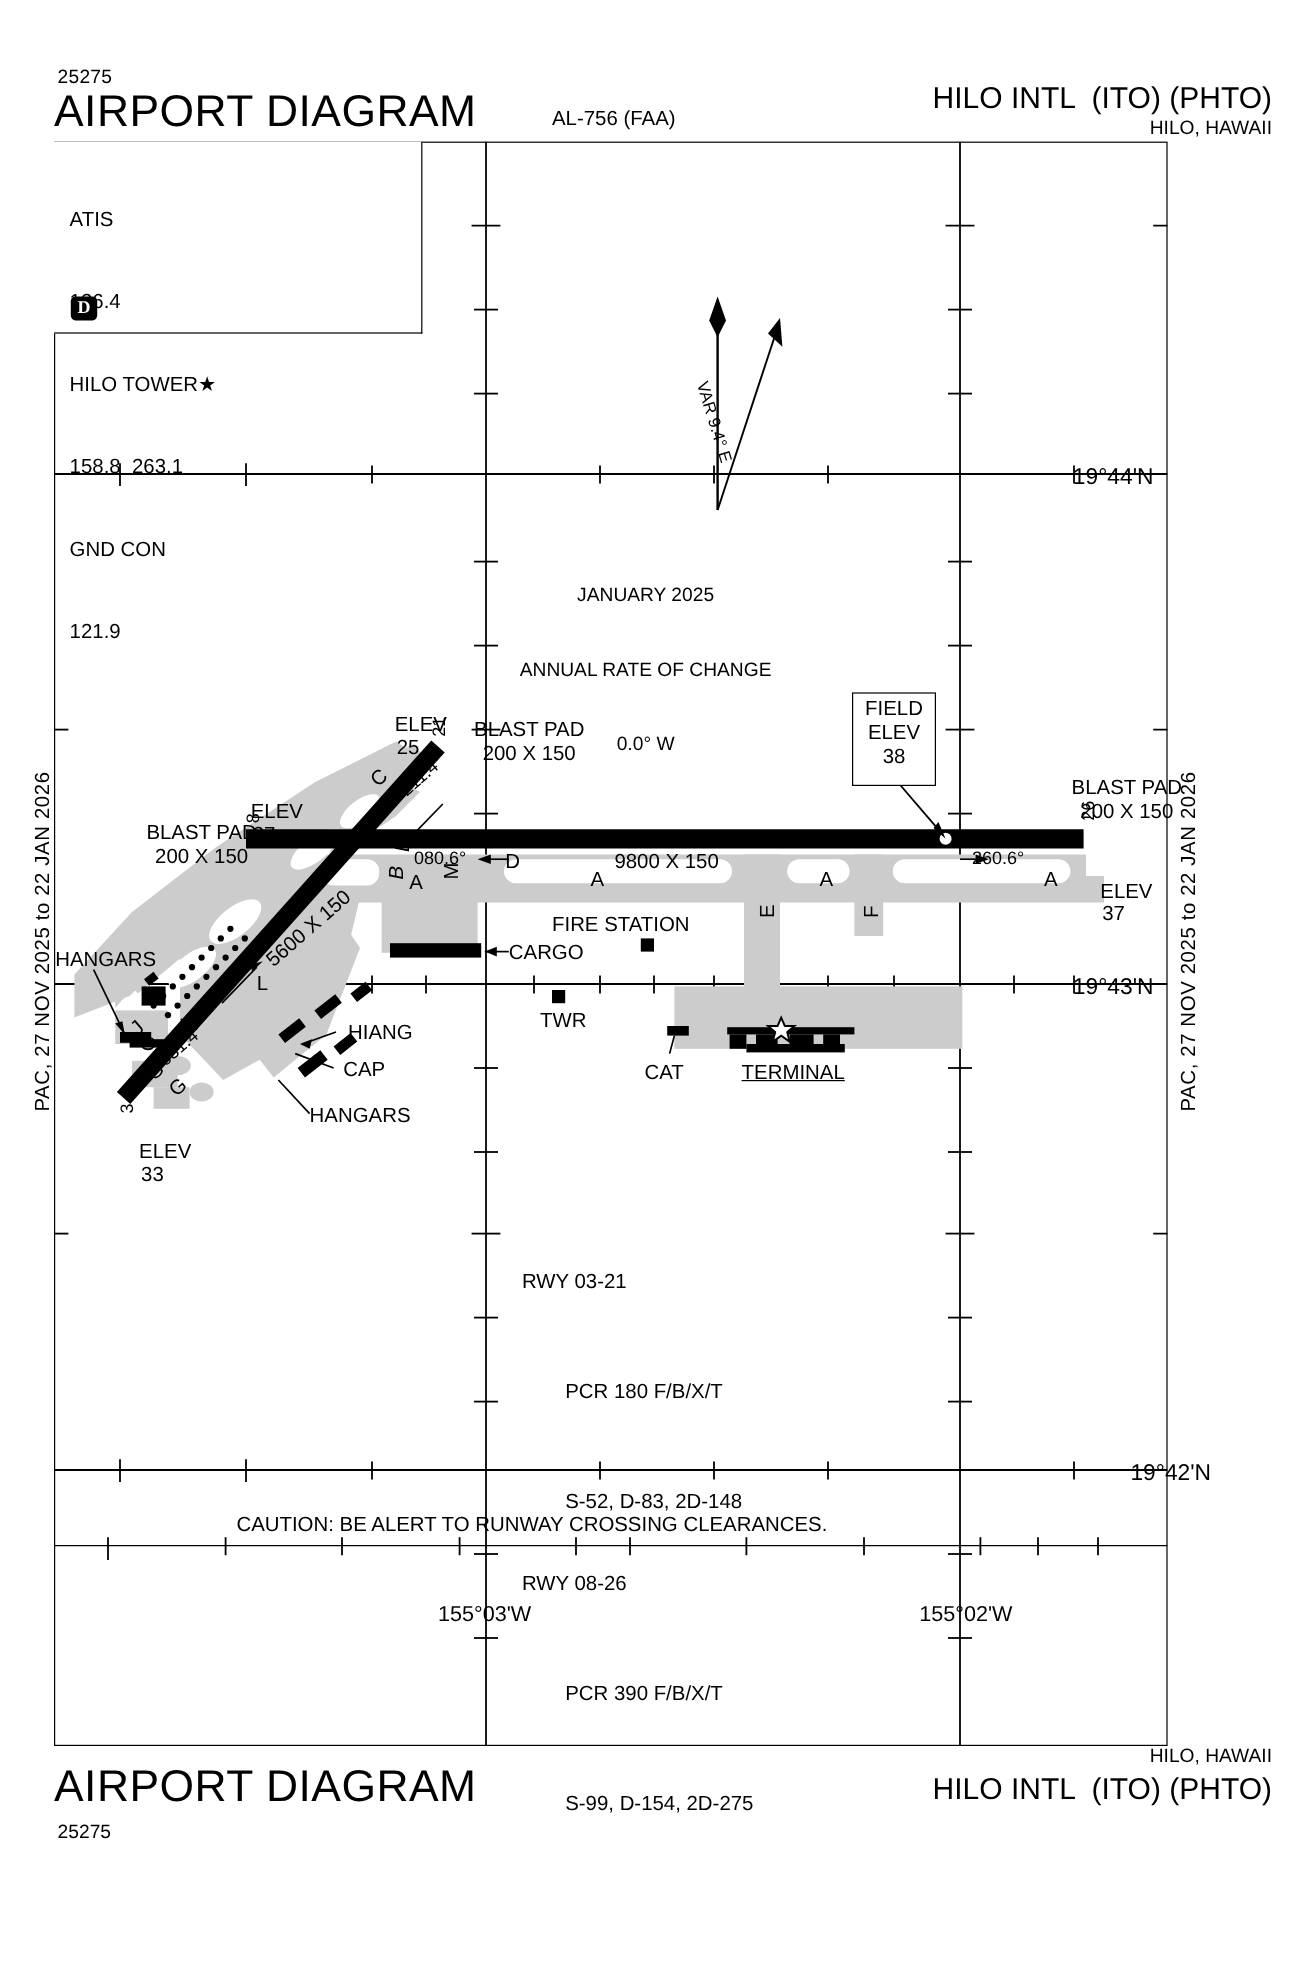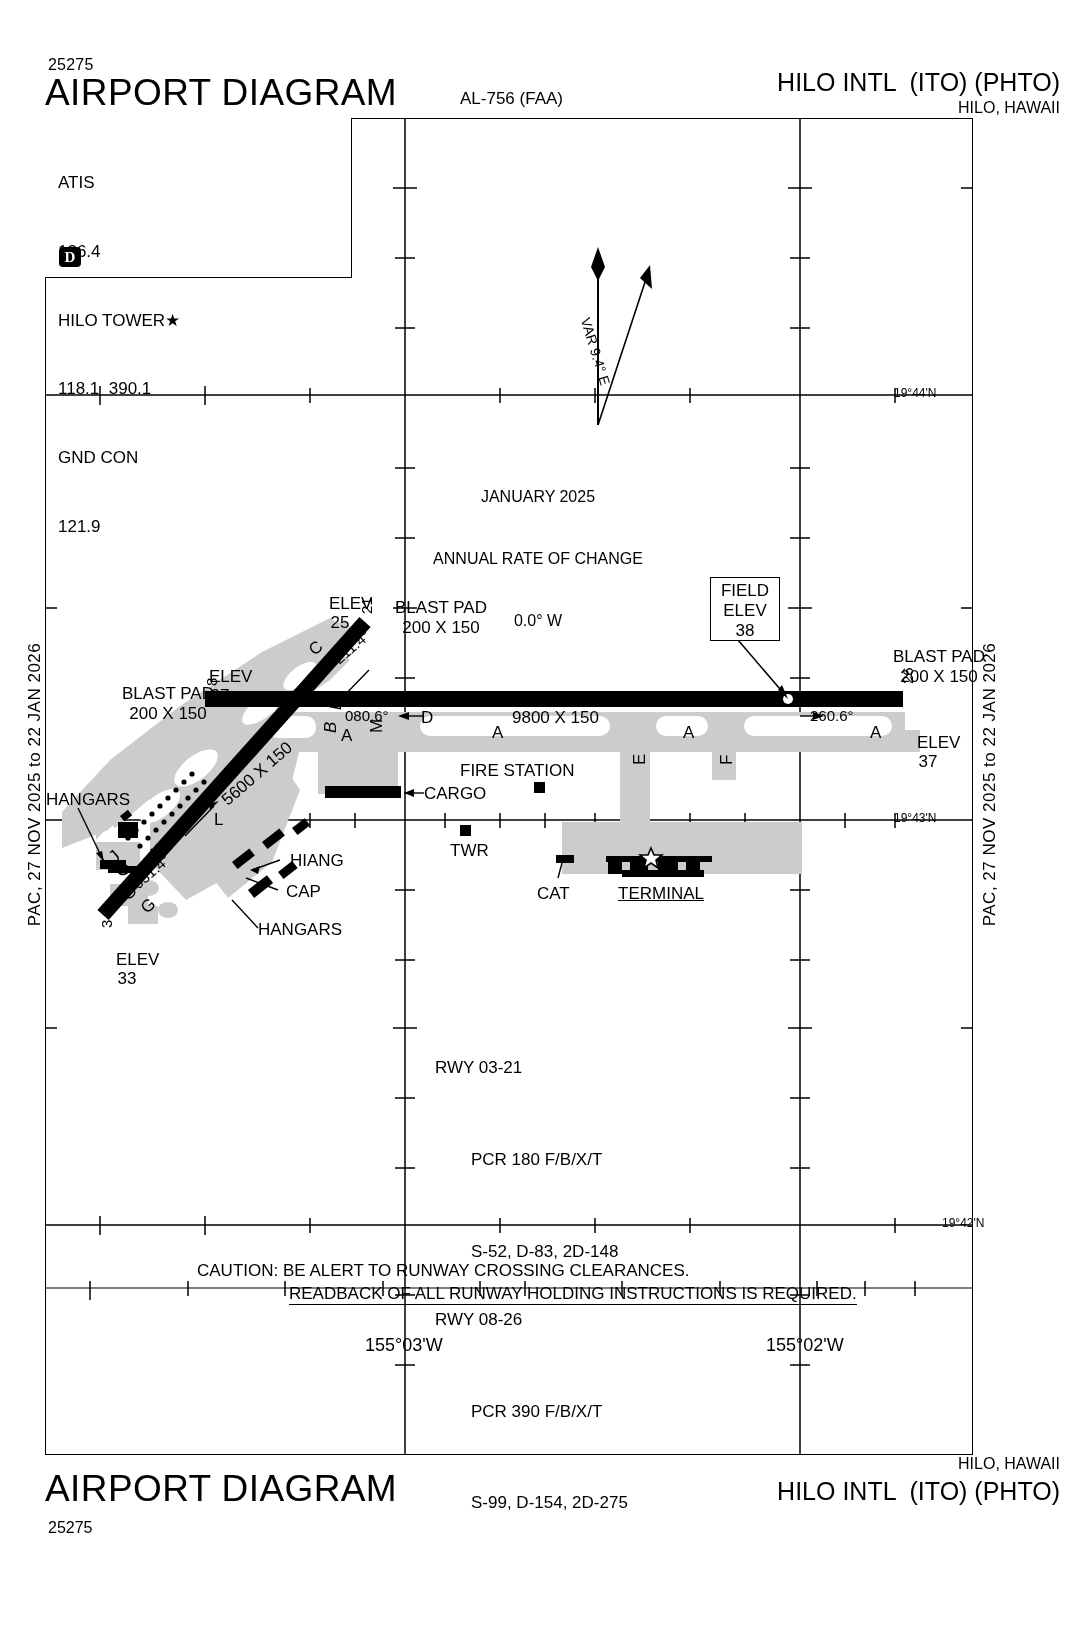--- a/index.html
+++ b/index.html
@@ -69,41 +69,41 @@
     transform: rotate(-90deg);
     text-align: center;
   }
   #side-right {
     left: 840px; top: 775px;
     width: 300px;
     transform: rotate(-90deg);
     text-align: center;
   }
 
-  .lat-label { font-size: 12px; }
+  .lat-label { font-size: 19px; }
   .lon-label { font-size: 18px; }
 
   
   #var-text { top: 445px; left: 0; width: 1076px; text-align: center; font-size: 16px; line-height: 1.3; }
   #var-label {
     left: 592px; top: 316px;
     font-size: 14px;
     transform: rotate(73deg);
     transform-origin: left top;
     white-space: nowrap;
   }
 
   
   .map-label { font-size: 17px; line-height: 1.15; }
   .map-label-sm { font-size: 15px; }
   .center { text-align: center; }
 
   #field-elev-box {
     left: 710px; top: 577px;
-    width: 70px; height: 64px;
+    width: 70px; height: 78px;
     border: 1.5px solid #000;
     box-sizing: border-box;
     font-size: 17px;
     text-align: center;
     padding-top: 3px;
     line-height: 1.18;
     background: #fff;
   }
 
   
@@ -252,21 +252,21 @@
   <div class="abs t lat-label" style="left:894px; top:812px;">19°43'N</div>
   <div class="abs t lat-label" style="left:894px; top:1217px;margin-left:48px;">19°42'N</div>
   <div class="abs t lon-label" style="left:365px; top:1335px;">155°03'W</div>
   <div class="abs t lon-label" style="left:766px; top:1335px;">155°02'W</div>
 
   <div class="abs" id="comm-box"></div>
   <div class="abs t" id="comm-text">
     <div class="comm-line">ATIS</div>
     <div class="comm-line">126.4</div>
     <div class="comm-line">HILO TOWER★</div>
-    <div class="comm-line">118.1  390.1</div>
+    <div class="comm-line">158.8  263.1</div>
     <div class="comm-line">GND CON</div>
     <div class="comm-line">121.9</div>
   </div>
   <div class="abs" id="d-badge">D</div>
 
   <div class="abs t side-text" id="side-left">PAC,  27 NOV 2025  to  22 JAN 2026</div>
   <div class="abs t side-text" id="side-right">PAC,  27 NOV 2025  to  22 JAN 2026</div>
 
   <svg class="abs" style="left:560px; top:245px;" width="120" height="200">
 
@@ -494,20 +494,19 @@
   <div class="abs t" id="pcr-block">
     <div>RWY 03-21</div>
     <div class="ind">PCR 180 F/B/X/T</div>
     <div class="ind">S-52, D-83, 2D-148</div>
     <div>RWY 08-26</div>
     <div class="ind">PCR 390 F/B/X/T</div>
     <div class="ind">S-99, D-154, 2D-275</div>
   </div>
 
   <div class="abs t" id="caution-1">CAUTION: BE ALERT TO RUNWAY CROSSING CLEARANCES.</div>
-  <div class="abs t" id="caution-2">READBACK OF ALL RUNWAY HOLDING INSTRUCTIONS IS REQUIRED.</div>
 
   <div class="abs t" id="main-title-bot">AIRPORT DIAGRAM</div>
   <div class="abs t" id="chart-number-bot">25275</div>
   <div class="abs t" id="airport-city-bot">HILO, HAWAII</div>
   <div class="abs t" id="airport-title-bot">HILO INTL  (ITO) (PHTO)</div>
 
 </div>
 
 </body></html>

